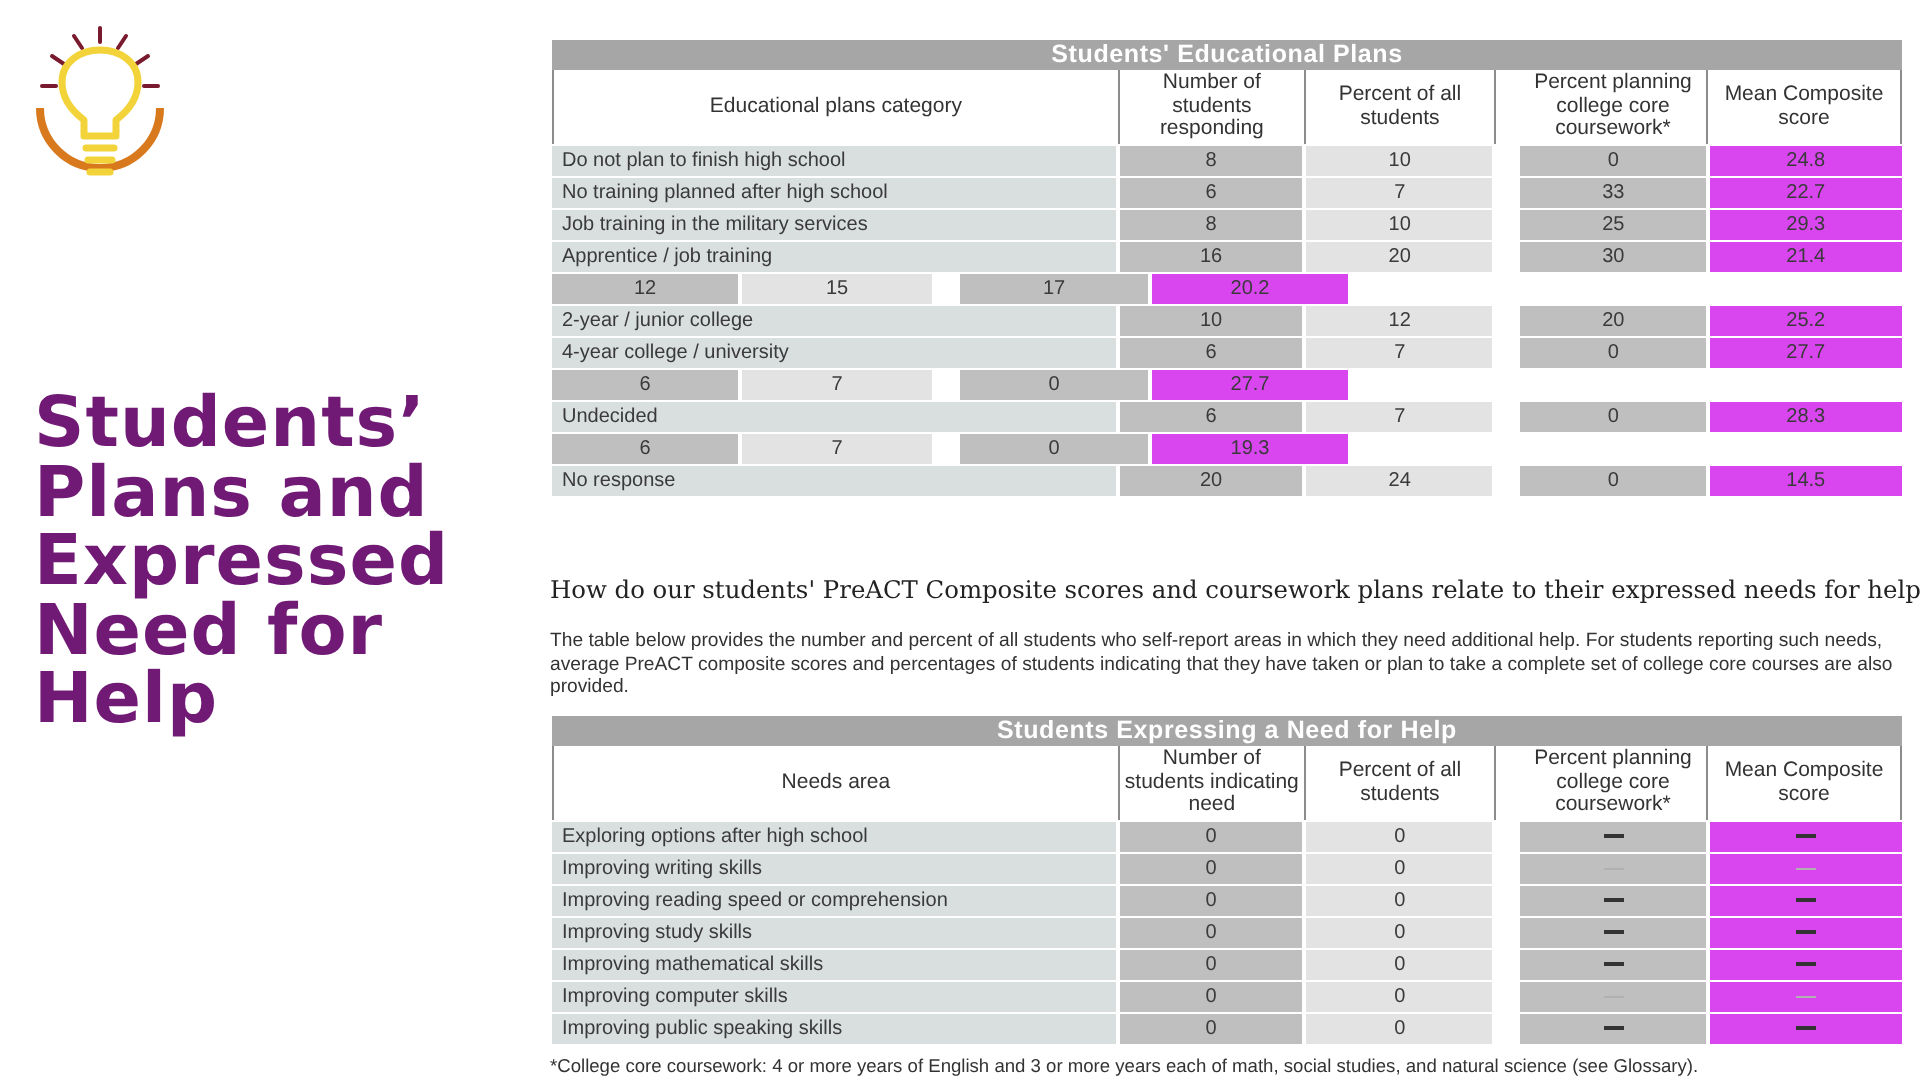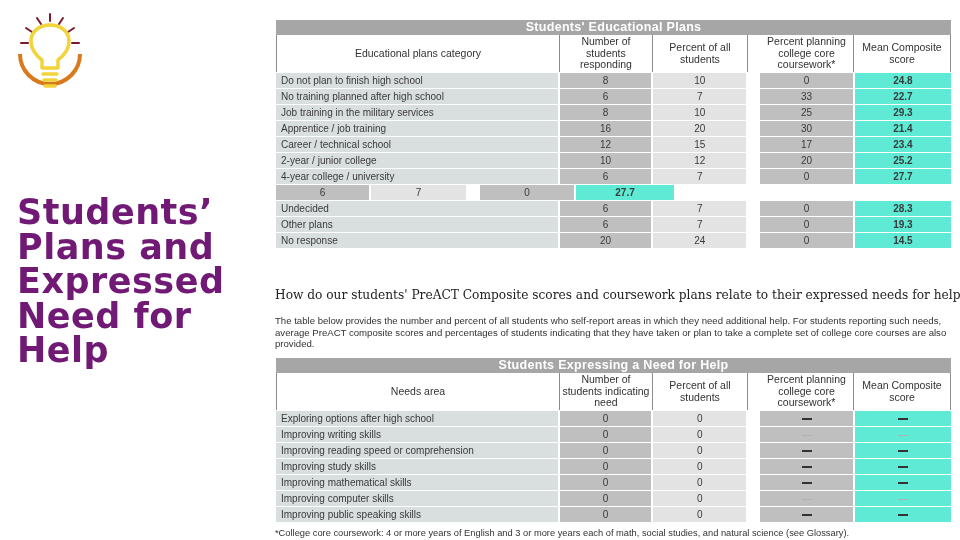--- a/index.html
+++ b/index.html
@@ -32,21 +32,21 @@
   .c2 { width: 97px; }
   .c3 { width: 96px; margin-left: 12px; }
   .c4 { width: 98px; }
 
   .row { display: flex; height: 16px; border-top: 1px solid #ffffff; }
   .row div { font-size: 10px; color: #3a3a3a; line-height: 15px; border-right: 2px solid #ffffff; }
   .row .c0 { background: #d9dedf; padding-left: 5px; text-align: left; }
   .row .c1 { background: #bfbfbf; text-align: center; }
   .row .c2 { background: #e3e3e3; text-align: center; }
   .row .c3 { background: #bfbfbf; text-align: center; }
-  .row .c4 { background: #5eead4; text-align: center; border-right: none; font-weight: bold; }
+  .row .c4 { background: #d946ef; text-align: center; border-right: none; }
 
   .question {
     position: absolute; left: 275px; top: 288px; width: 690px;
     font-family: "DejaVu Serif", serif; font-size: 12.2px; color: #222; white-space: nowrap;
   }
   .intro {
     position: absolute; left: 275px; top: 315px; width: 685px;
     font-size: 9.6px; line-height: 11.5px; color: #333;
   }
   .footnote {
@@ -118,25 +118,24 @@
         <div class="c4">29.3</div>
       </div>
     <div class="row">
         <div class="c0">Apprentice / job training</div>
         <div class="c1">16</div>
         <div class="c2">20</div>
         <div class="c3">30</div>
         <div class="c4">21.4</div>
       </div>
     <div class="row">
-        <div class="c0">Career / technical school</div>
         <div class="c1">12</div>
         <div class="c2">15</div>
         <div class="c3">17</div>
-        <div class="c4">23.4</div>
+        <div class="c4">20.2</div>
       </div>
     <div class="row">
         <div class="c0">2-year / junior college</div>
         <div class="c1">10</div>
         <div class="c2">12</div>
         <div class="c3">20</div>
         <div class="c4">25.2</div>
       </div>
     <div class="row">
         <div class="c0">4-year college / university</div>
@@ -152,21 +151,20 @@
         <div class="c4">27.7</div>
       </div>
     <div class="row">
         <div class="c0">Undecided</div>
         <div class="c1">6</div>
         <div class="c2">7</div>
         <div class="c3">0</div>
         <div class="c4">28.3</div>
       </div>
     <div class="row">
-        <div class="c0">Other plans</div>
         <div class="c1">6</div>
         <div class="c2">7</div>
         <div class="c3">0</div>
         <div class="c4">19.3</div>
       </div>
     <div class="row">
         <div class="c0">No response</div>
         <div class="c1">20</div>
         <div class="c2">24</div>
         <div class="c3">0</div>

